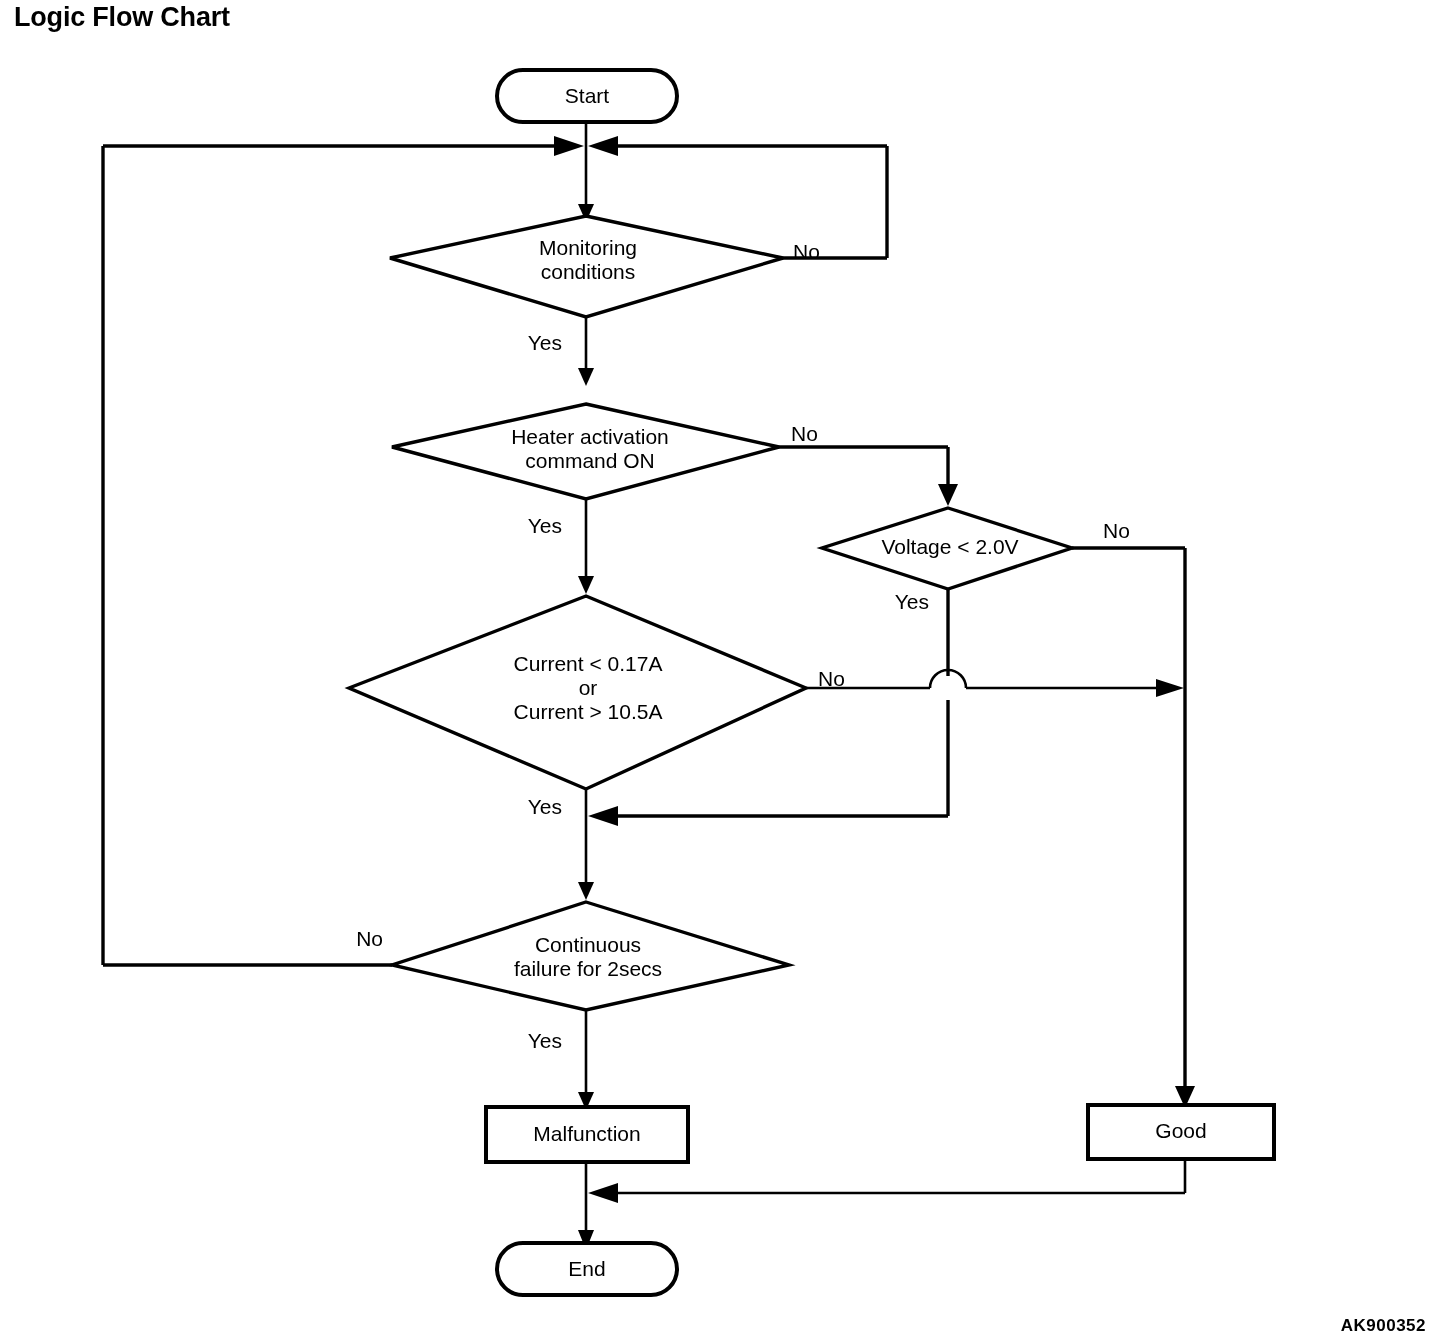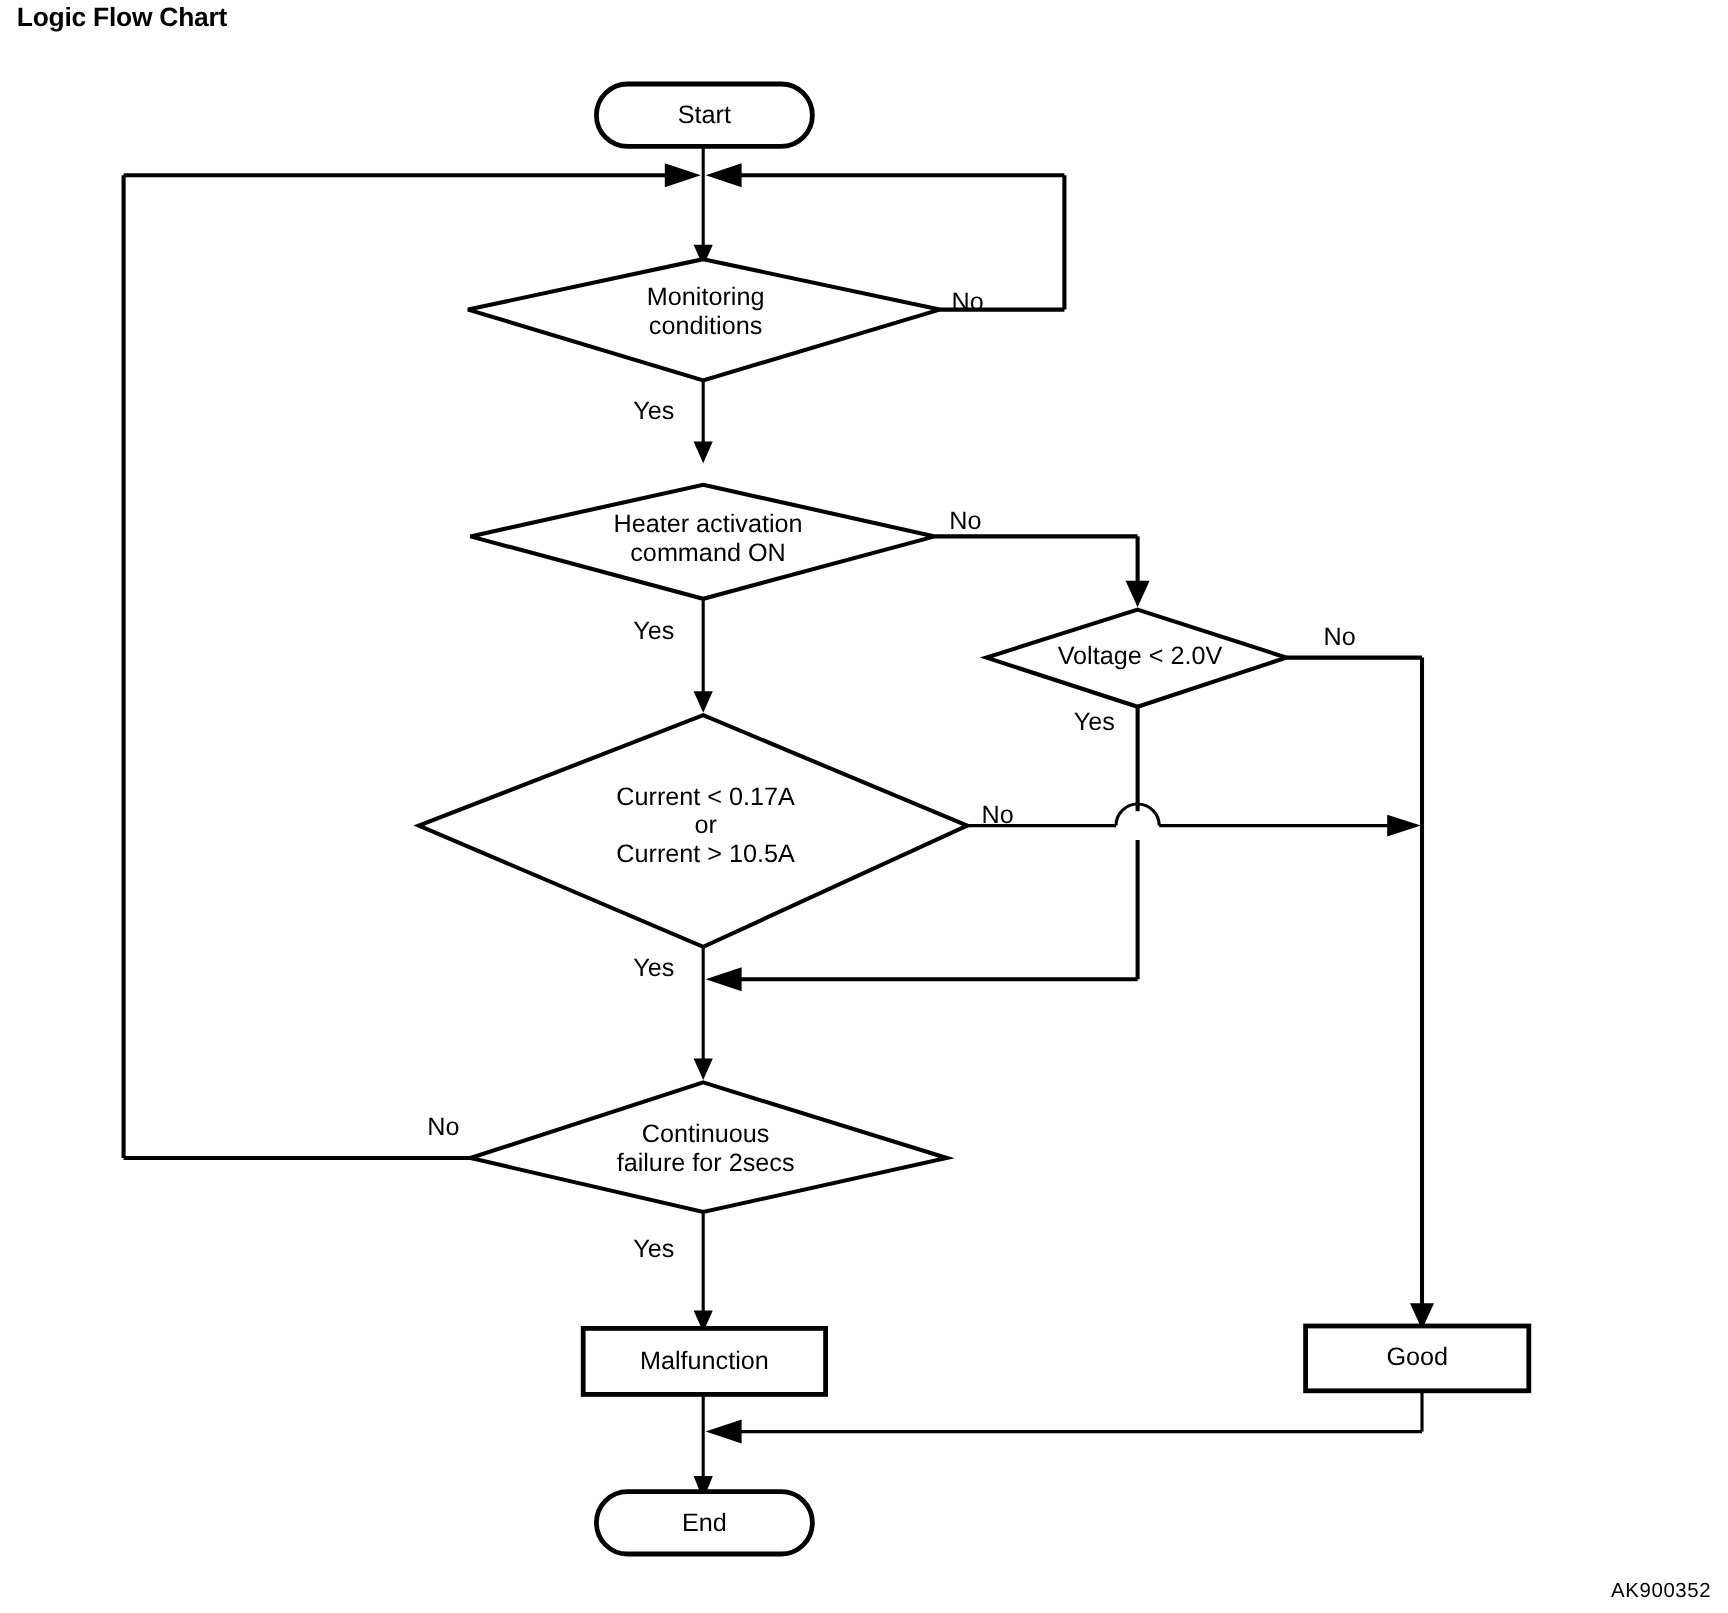--- a/index.html
+++ b/index.html
@@ -12,31 +12,31 @@
     height: 1344px;
     font-family: "Liberation Sans", sans-serif;
     color: #000000;
     position: relative;
     overflow: hidden;
   }
   #page-title {
     position: absolute;
     left: 14px;
     top: 2px;
-    font-size: 22px;
+    font-size: 27px;
     font-weight: bold;
     letter-spacing: -0.2px;
     white-space: nowrap;
   }
   #watermark {
     position: absolute;
     right: 14px;
     bottom: 8px;
     font-size: 17px;
-    font-weight: normal;
+    font-weight: bold;
     letter-spacing: 0.5px;
   }
   #flow-svg {
     position: absolute;
     left: 0;
     top: 0;
     width: 1440px;
     height: 1344px;
   }
   .shape-stroke {

